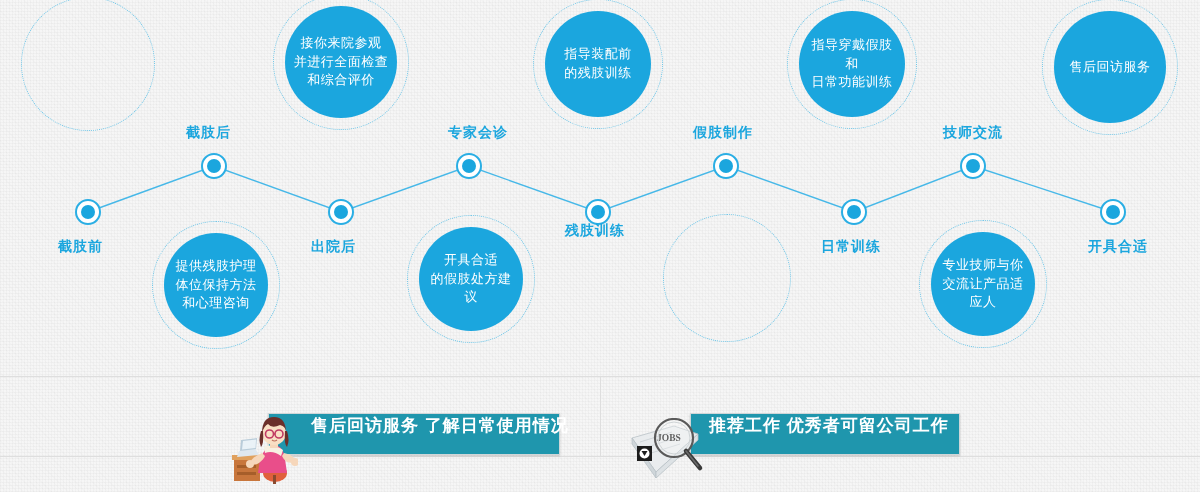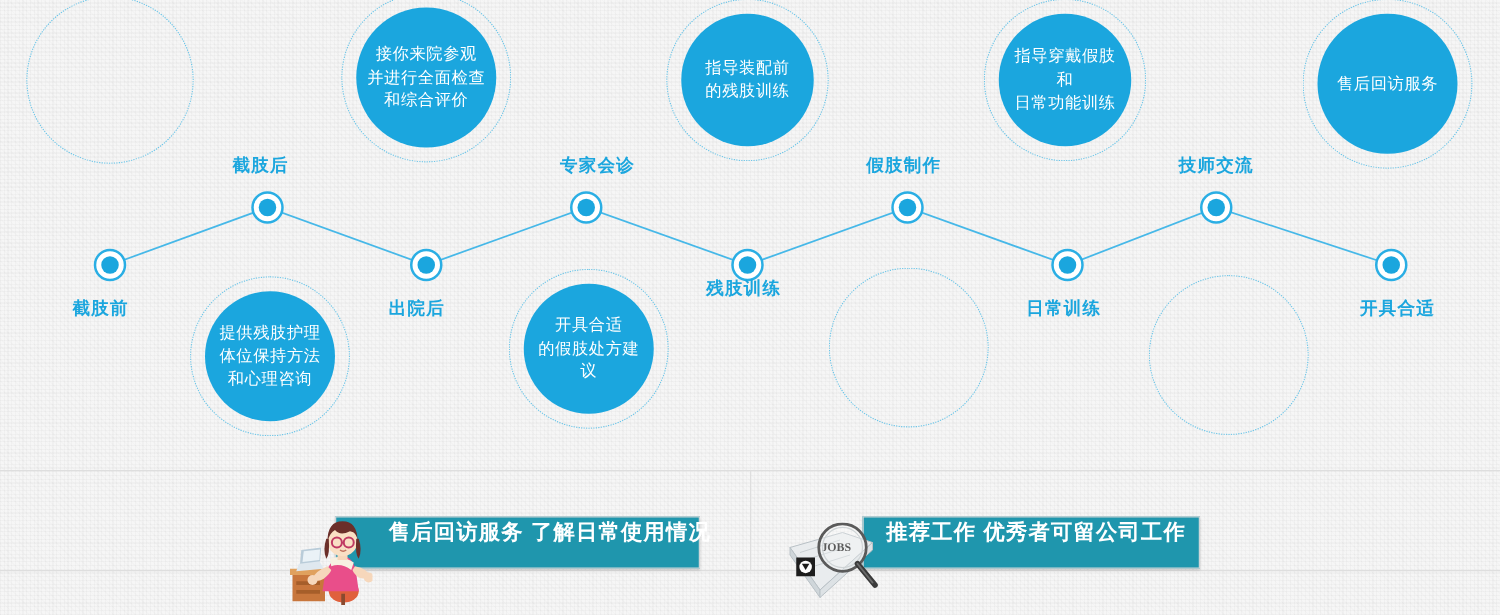--- a/index.html
+++ b/index.html
@@ -183,20 +183,24 @@
 
   <div class="ring" style="left:471px;top:279px;width:128px;height:128px;margin-left:-64px;margin-top:-64px;"></div>
   <div class="bubble" style="left:471px;top:279px;width:104px;height:104px;margin-left:-52px;margin-top:-52px;">
     <span class="btext">开具合适
 的假肢处方建议</span>
   </div>
 
   <div class="ring" style="left:727px;top:278px;width:128px;height:128px;margin-left:-64px;margin-top:-64px;"></div>
 
   <div class="ring" style="left:983px;top:284px;width:128px;height:128px;margin-left:-64px;margin-top:-64px;"></div>
+  <div class="bubble" style="left:983px;top:284px;width:104px;height:104px;margin-left:-52px;margin-top:-52px;">
+    <span class="btext">专业技师与你
+交流让产品适应人</span>
+  </div>
 
   <div class="node" style="left:75px;top:199px;"></div>
   <div class="node" style="left:201px;top:153px;"></div>
   <div class="node" style="left:328px;top:199px;"></div>
   <div class="node" style="left:456px;top:153px;"></div>
   <div class="node" style="left:585px;top:199px;"></div>
   <div class="node" style="left:713px;top:153px;"></div>
   <div class="node" style="left:841px;top:199px;"></div>
   <div class="node" style="left:960px;top:153px;"></div>
   <div class="node" style="left:1100px;top:199px;"></div>

